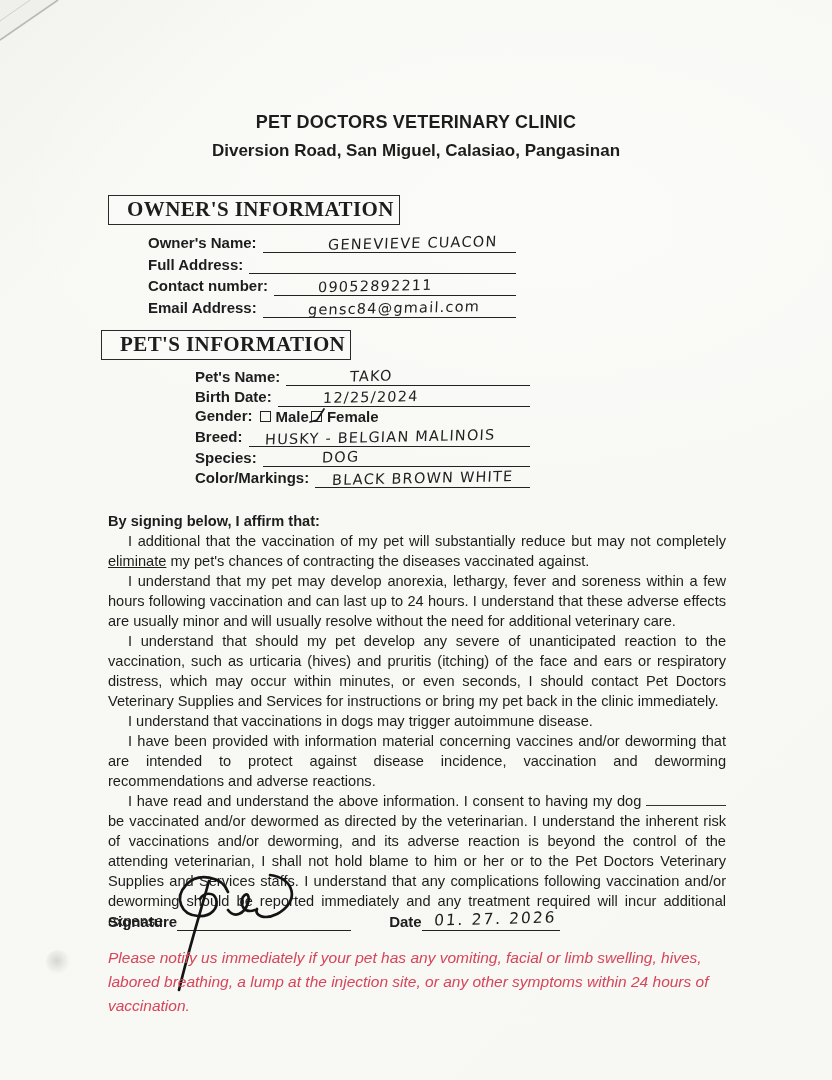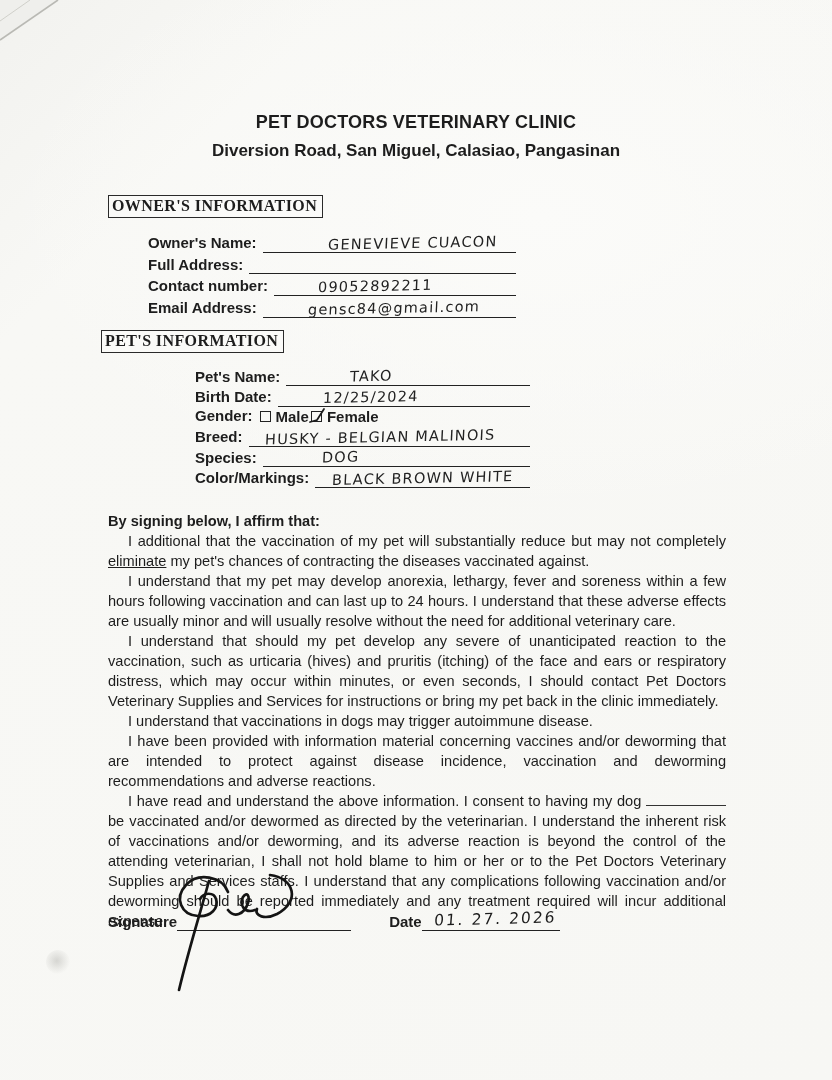--- a/index.html
+++ b/index.html
@@ -34,23 +34,23 @@
     text-align:center;font-weight:bold;font-size:18px;letter-spacing:.2px;
   }
   .clinic-address{
     position:absolute;left:0;top:141px;width:832px;
     text-align:center;font-weight:bold;font-size:17px;
   }
   
   .section-box{
     position:absolute;
     font-family:"Liberation Serif", serif;
-    font-weight:bold;font-size:16px;letter-spacing:.4px;
+    font-weight:bold;font-size:21px;letter-spacing:.4px;
     border:1.6px solid #2a2a2a;
-    padding:1px 5px 2px 3px;
+    padding:1px 5px 2px 18px;
     background:rgba(255,255,255,.25);
   }
   .owner-box{left:108px;top:195px;}
   .pet-box{left:101px;top:330px;}
   
   .fields{position:absolute;display:flex;flex-direction:column;}
   .owner-fields{left:148px;top:231px;width:368px;}
   .owner-fields .frow{height:21.7px;}
   .pet-fields{left:155px;top:366px;width:335px;margin-left:40px;}
   .pet-fields .frow{height:20.3px;}
@@ -238,14 +238,15 @@
 
   <svg class="signature-svg" width="210" height="128" viewBox="0 0 210 128">
     <g stroke="#141414" stroke-width="2.7" fill="none" stroke-linecap="round" stroke-linejoin="round">
       <path d="M82,24 C76,8 52,4 40,17 C28,30 35,47 52,48 C65,49 73,40 70,31 C68,24 58,24 54,31"></path>
       <path d="M63,13 C55,42 42,84 33,122"></path>
       <path d="M82,42 C88,50 98,47 102,35 C104,28 101,23 97,29 C93,36 98,46 109,42"></path>
       <path d="M124,7 C148,10 155,33 131,46 C119,52 108,48 111,41"></path>
     </g>
   </svg>
 
+  <div class="notice">Please notify us immediately if your pet has any vomiting, facial or limb swelling, hives, labored breathing, a lump at the injection site, or any other symptoms within 24 hours of vaccination.</div>
 
 </div>
 
 </body></html>

